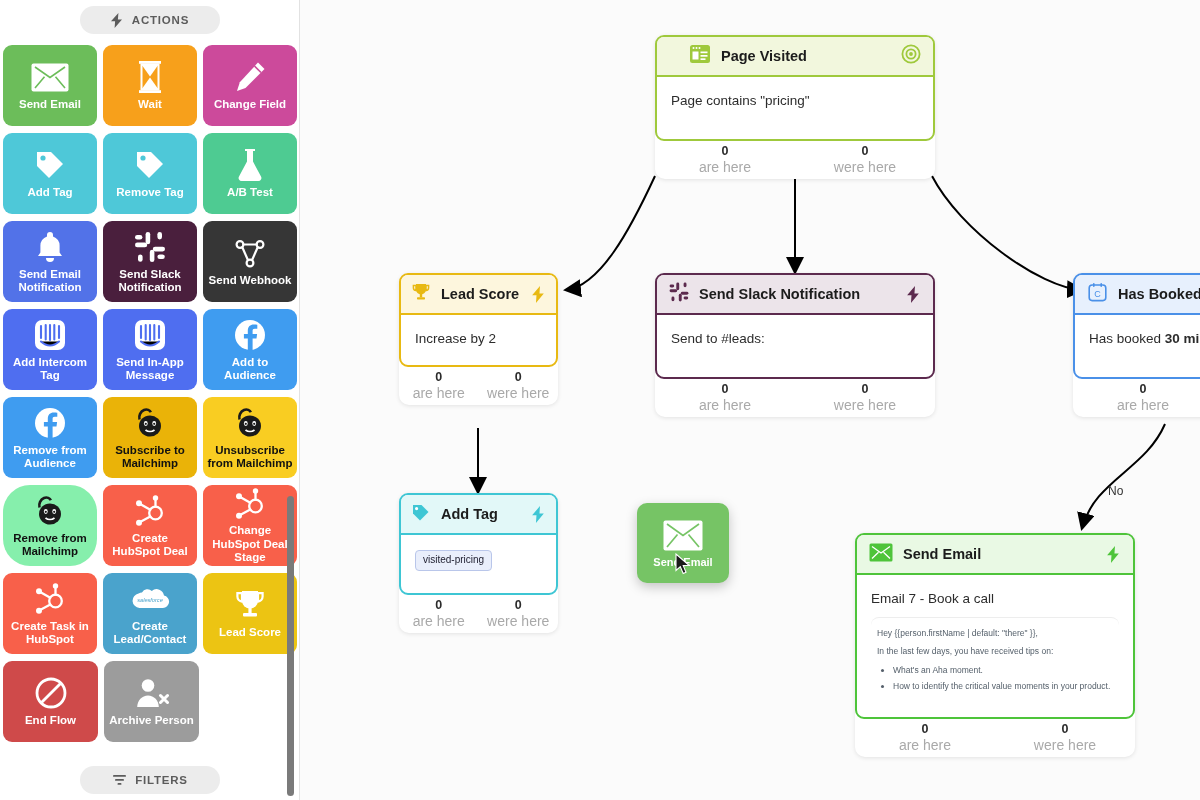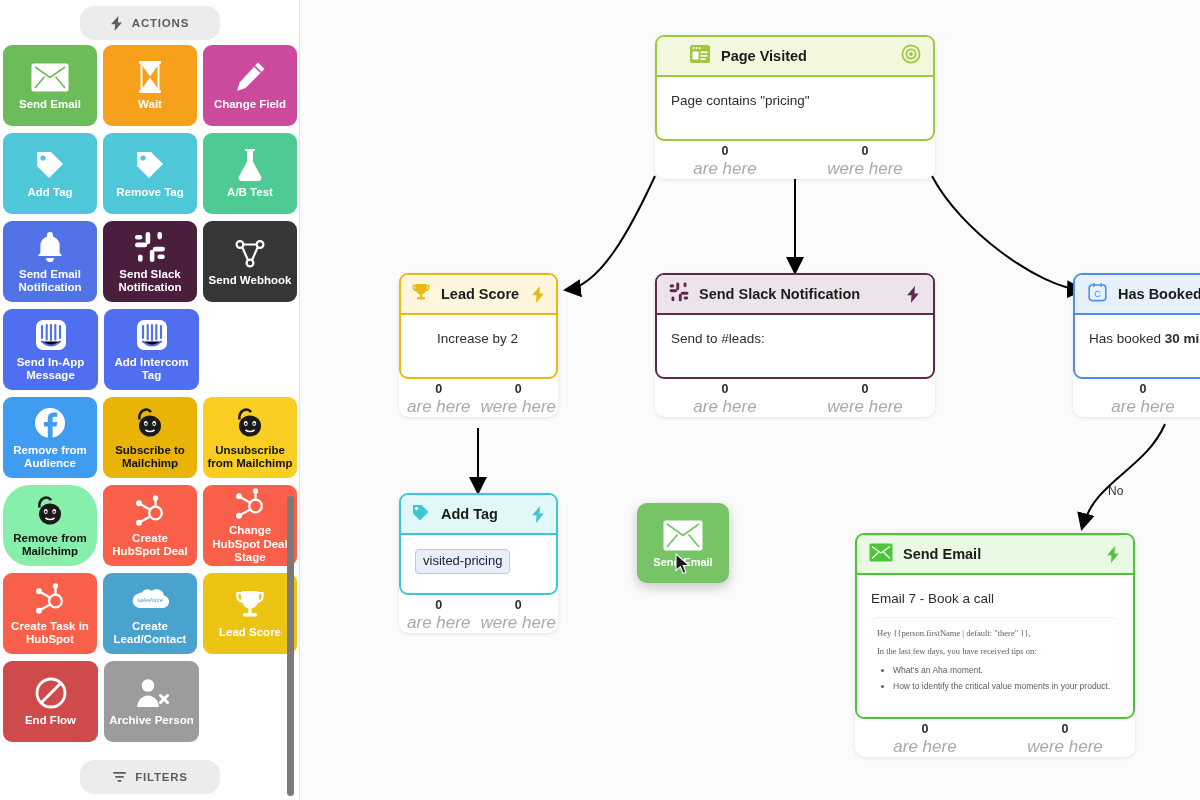--- a/index.html
+++ b/index.html
@@ -14,21 +14,21 @@
 
   
   #sidebar {
     position: absolute; left: 0; top: 0;
     width: 300px; height: 800px;
     background: #ffffff;
     border-right: 1px solid #e2e2e2;
     overflow: hidden;
   }
   .pill {
-    width: 140px; height: 34px;
+    width: 140px; height: 28px;
     margin: 6px auto 0 auto;
     background: #ececec;
     border-radius: 14px;
     display: flex; align-items: center; justify-content: center;
     gap: 8px;
     cursor: pointer;
   }
   .pill-label {
     font-size: 11.5px; font-weight: bold; color: #5c5c5c;
     letter-spacing: 0.8px;
@@ -109,43 +109,43 @@
   .node-body {
     padding: 14px 14px;
     font-size: 13.5px; color: #2c2c2c;
     line-height: 1.45;
   }
   .node-stats {
     display: flex; height: 38px;
   }
   .stat { flex: 1; text-align: center; padding-top: 3px; }
   .stat-num { font-size: 12.5px; font-weight: bold; color: #2b2b2b; line-height: 1.25; }
-  .stat-lbl { font-size: 17px; color: #a9a9a9; line-height: 1.1; font-style: italic; }
+  .stat-lbl { font-size: 14px; color: #a9a9a9; line-height: 1.1; }
   .bolt { display:flex; align-items:center; }
 
   .tag-pill {
     display: inline-block;
     background: #e9eefb;
     border: 1px solid #b9c6ea;
     border-radius: 4px;
     padding: 2px 7px;
-    font-size: 13px;
+    font-size: 10px;
     color: #223;
   }
 
   .email-preview {
     margin: 8px 0 0 0;
     border-top: 1px solid #ededed;
     border-radius: 8px;
     padding: 10px 6px 4px 6px;
     font-size: 8.5px;
     color: #55606b;
     line-height: 1.35;
   }
-  .email-preview p { margin-bottom: 7px; font-family: Liberation Serif, serif; }
+  .email-preview p { margin-bottom: 7px; }
   .email-preview ul { margin: 0 0 0 16px; }
   .email-preview li { margin-bottom: 5px; }
 
   
   #drag-ghost {
     position: absolute;
     width: 92px; height: 80px;
     border-radius: 10px;
     background: #76c465;
     display:flex; flex-direction:column; align-items:center; justify-content:center;
@@ -283,32 +283,41 @@
         <div class="tile-row">
           <div class="tile" style="background: rgb(79, 110, 240);">
             <span class="tile-ico">
               <svg width="32" height="32" viewBox="0 0 32 32">
                 <rect x="1" y="1" width="30" height="30" rx="7" fill="#fff"></rect>
                 <g stroke="#4f6ef0" stroke-width="2.1" stroke-linecap="round">
                   <path d="M7 7v12M11.7 6v14.5M16 6v15M20.3 6v14.5M25 7v12M7 22.5c3 2.8 6 4 9 4s6-1.2 9-4"></path>
                 </g>
               </svg>
             </span>
-            <span class="tile-label">Send In-App Message</span>
+            <span class="tile-label">Add Intercom Tag</span>
           </div>
           <div class="tile" style="background: rgb(79, 110, 240);">
             <span class="tile-ico">
               <svg width="32" height="32" viewBox="0 0 32 32">
                 <rect x="1" y="1" width="30" height="30" rx="7" fill="#fff"></rect>
                 <g stroke="#4f6ef0" stroke-width="2.1" stroke-linecap="round">
                   <path d="M7 7v12M11.7 6v14.5M16 6v15M20.3 6v14.5M25 7v12M7 22.5c3 2.8 6 4 9 4s6-1.2 9-4"></path>
                 </g>
               </svg>
             </span>
-            <span class="tile-label">Add Intercom Tag</span>
+            <span class="tile-label">Send In-App Message</span>
+          </div>
+          <div class="tile" style="background: rgb(63, 156, 240);">
+            <span class="tile-ico">
+              <svg width="32" height="32" viewBox="0 0 32 32">
+                <circle cx="16" cy="16" r="15" fill="#fff"></circle>
+                <path d="M18.6 31V19.4h3.9l.6-4.5h-4.5v-2.9c0-1.3.4-2.2 2.3-2.2h2.4V5.8c-.4-.06-1.9-.2-3.6-.2-3.5 0-5.9 2.2-5.9 6.1v3.2h-3.9v4.5h3.9V31z" fill="#3f9cf0"></path>
+              </svg>
+            </span>
+            <span class="tile-label">Add to Audience</span>
           </div>
         </div>
         <div class="tile-row">
           <div class="tile" style="background: rgb(63, 156, 240);">
             <span class="tile-ico">
               <svg width="32" height="32" viewBox="0 0 32 32">
                 <circle cx="16" cy="16" r="15" fill="#fff"></circle>
                 <path d="M18.6 31V19.4h3.9l.6-4.5h-4.5v-2.9c0-1.3.4-2.2 2.3-2.2h2.4V5.8c-.4-.06-1.9-.2-3.6-.2-3.5 0-5.9 2.2-5.9 6.1v3.2h-3.9v4.5h3.9V31z" fill="#3f9cf0"></path>
               </svg>
             </span>
@@ -535,21 +544,21 @@
               <rect x="6" y="14.2" width="8" height="2.3" rx="0.7" fill="#e8b912"></rect>
             </svg>
           </span>
           <span class="node-title">Lead Score</span>
           <span class="bolt">
             <svg width="15" height="17" viewBox="0 0 14 16">
                 <path d="M8.4 0 1 8.8h4.1L4.6 16 12 7.1H7.9z" fill="#e8b912"></path>
               </svg>
           </span>
         </div>
-        <div class="node-body" style="height:62px;margin-left:22px;">Increase by 2</div>
+        <div class="node-body" style="height:50px;">Increase by 2</div>
       </div>
       <div class="node-stats">
         <div class="stat">
           <div class="stat-num">0</div>
           <div class="stat-lbl">are here</div>
         </div>
         <div class="stat">
           <div class="stat-num">0</div>
           <div class="stat-lbl">were here</div>
         </div>

